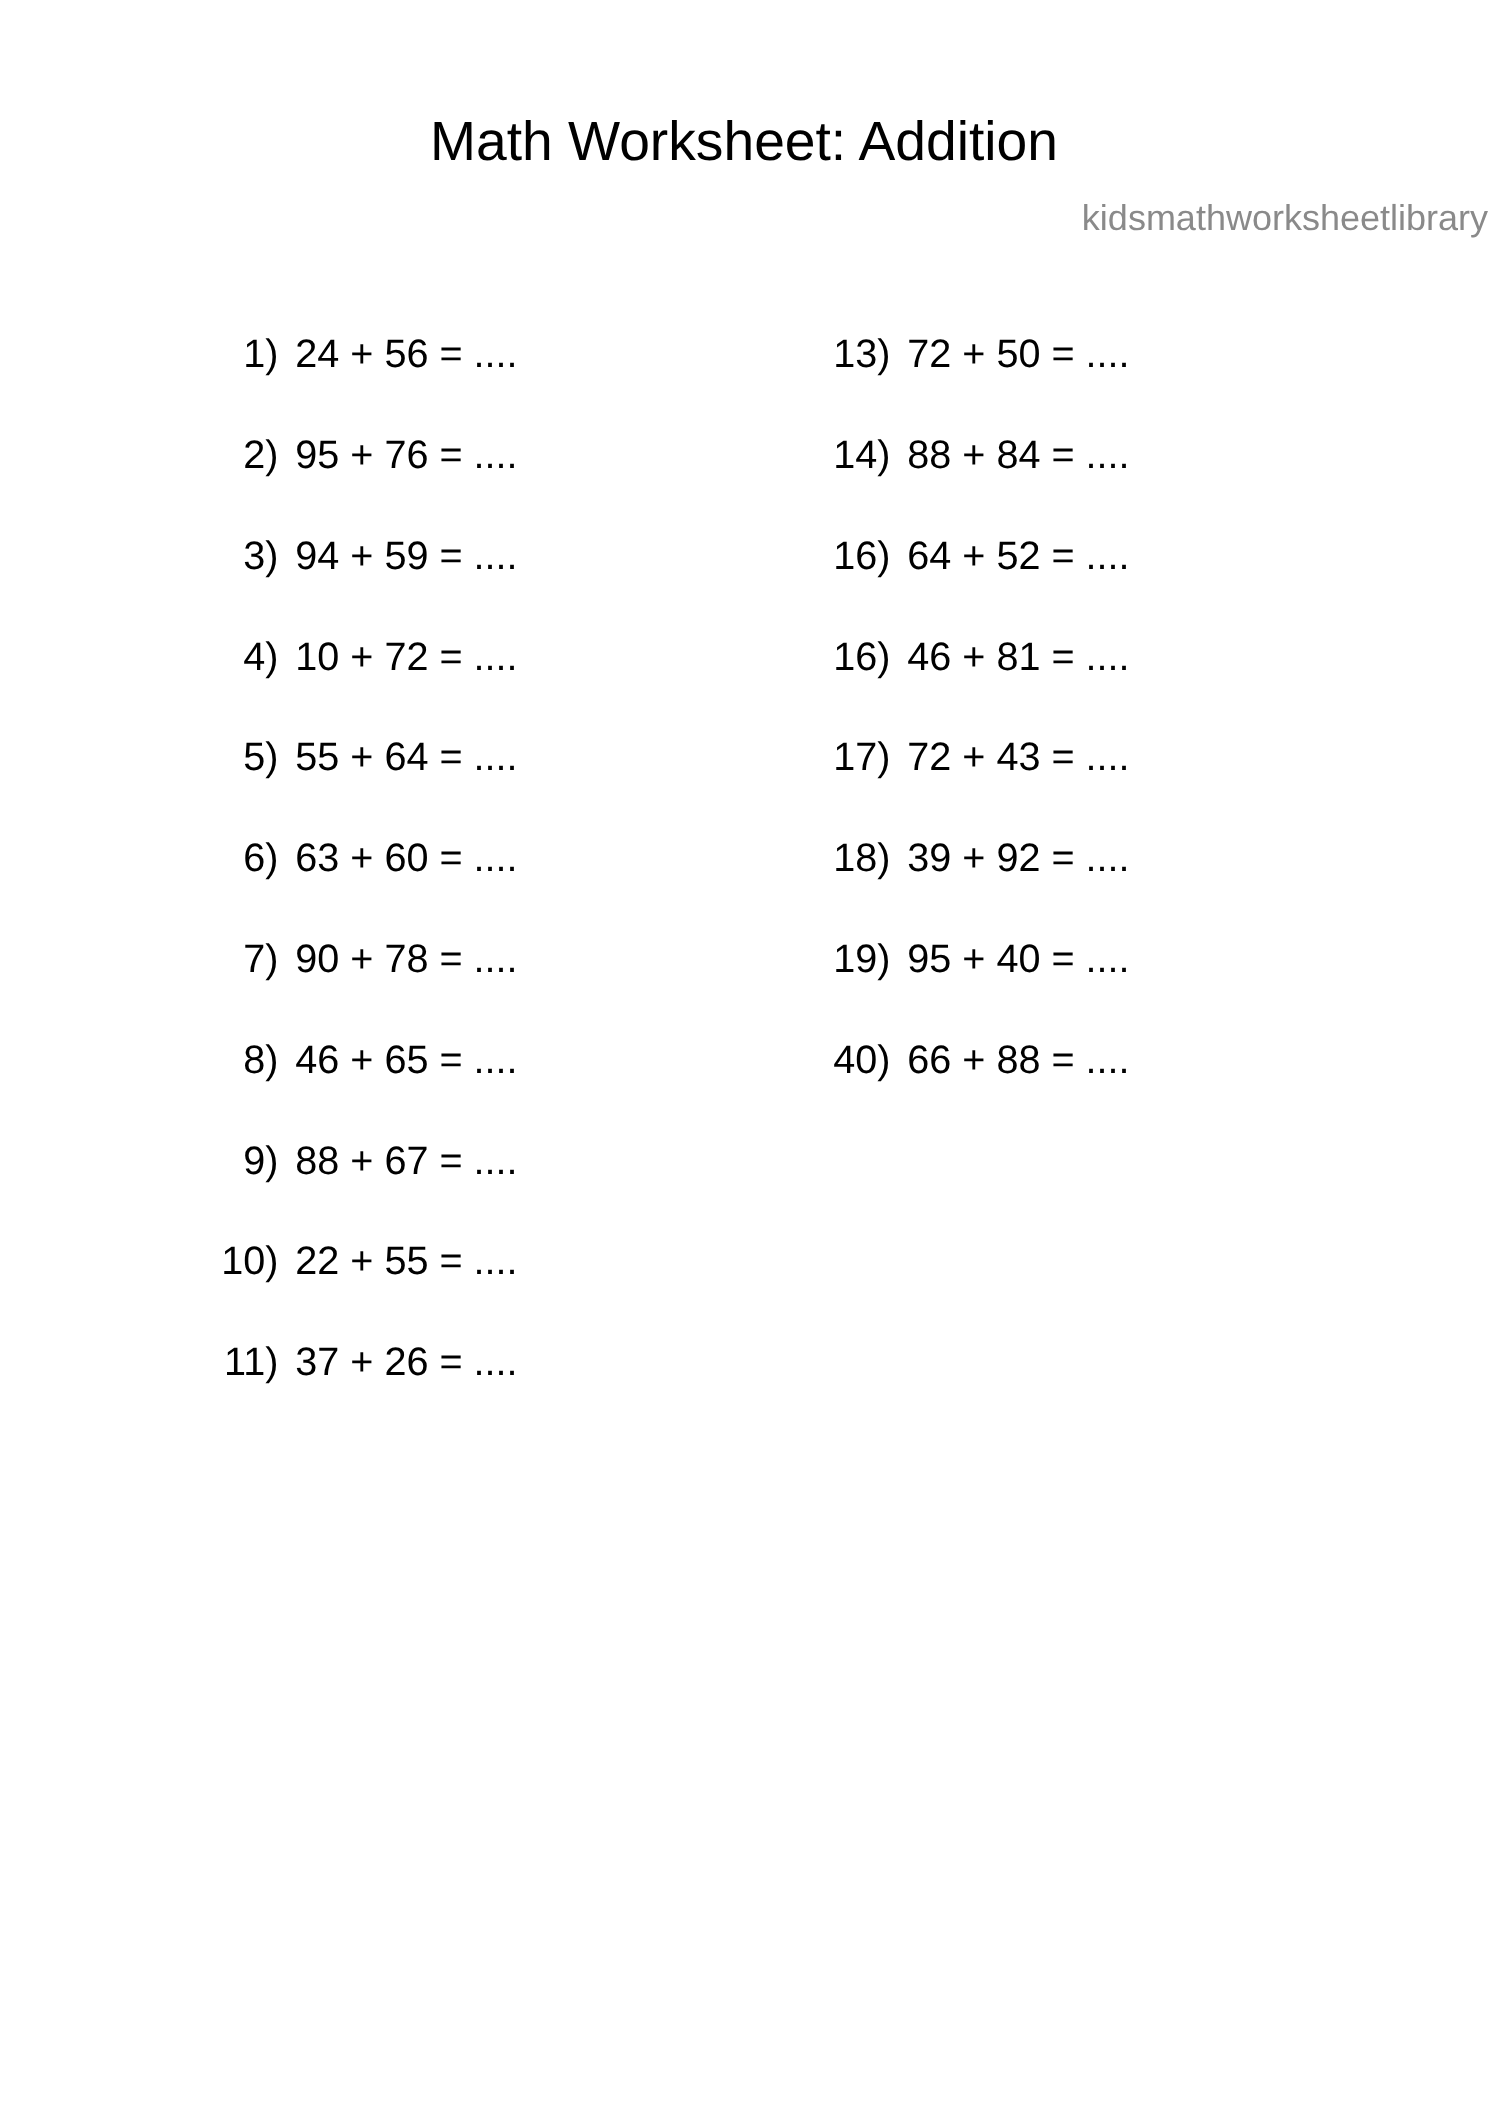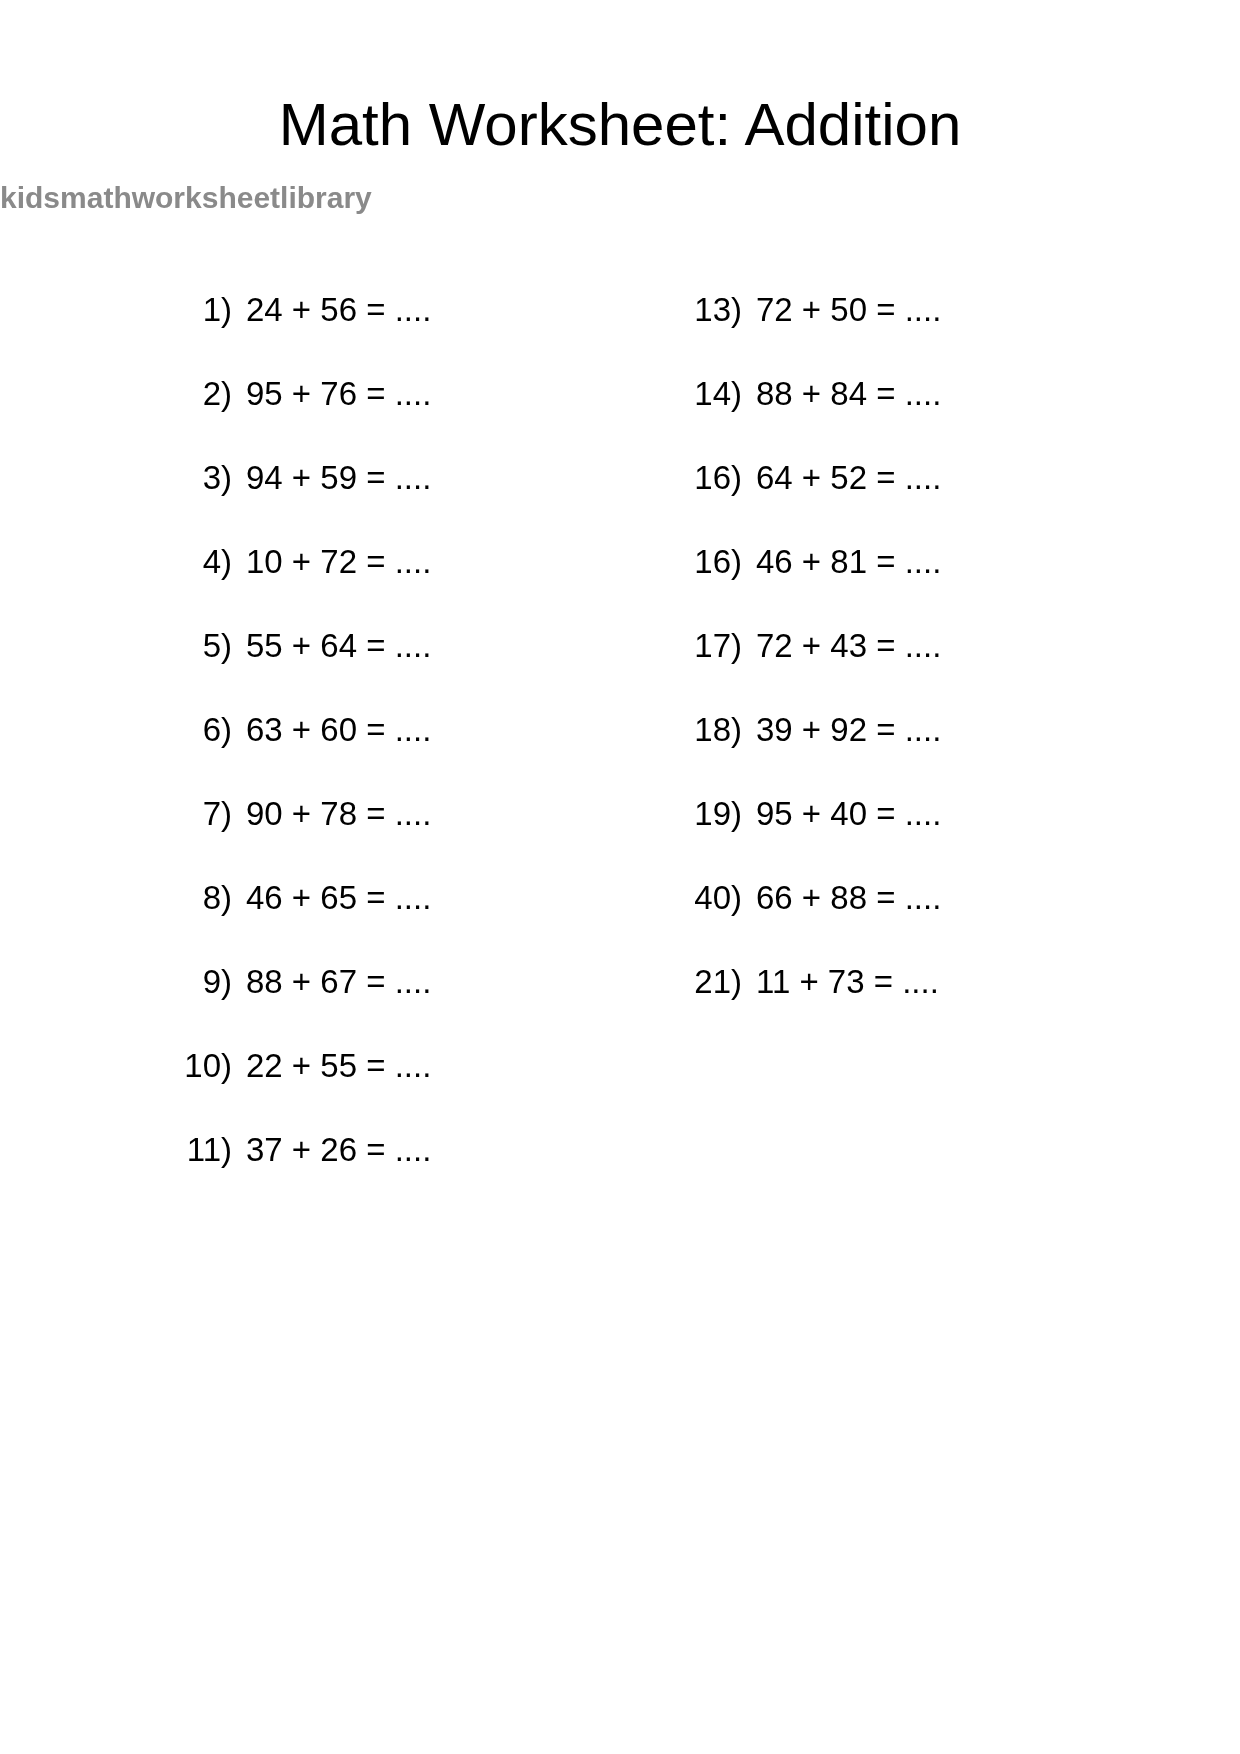--- a/index.html
+++ b/index.html
@@ -17,31 +17,31 @@
   }
   .sheet {
     width: 1240px;
     height: 1754px;
     box-sizing: border-box;
     padding: 0;
     position: relative;
   }
   .title {
     text-align: center;
-    font-size: 60px;
+    font-size: 46px;
     font-weight: 400;
     color: #000000;
     margin: 0;
     padding-top: 90px;
     letter-spacing: 0px;
   }
   .subtitle {
-    text-align: left;
+    text-align: right;
     font-size: 30px;
-    font-weight: 700;
+    font-weight: 400;
     color: #8a8a8a;
     margin: 0;
     padding-top: 22px;
   }
   .problems {
     margin-top: 78px;
     display: flex;
     justify-content: center;
     align-items: flex-start;
     gap: 0px;
@@ -158,20 +158,16 @@
         <span class="expr">39 + 92 = ....</span>
       </div>
       <div class="problem">
         <span class="num">19)</span>
         <span class="expr">95 + 40 = ....</span>
       </div>
       <div class="problem">
         <span class="num">40)</span>
         <span class="expr">66 + 88 = ....</span>
       </div>
-      <div class="problem">
-        <span class="num">21)</span>
-        <span class="expr">11 + 73 = ....</span>
-      </div>
     </div>
 
   </div>
 </div>
 
 </body></html>

